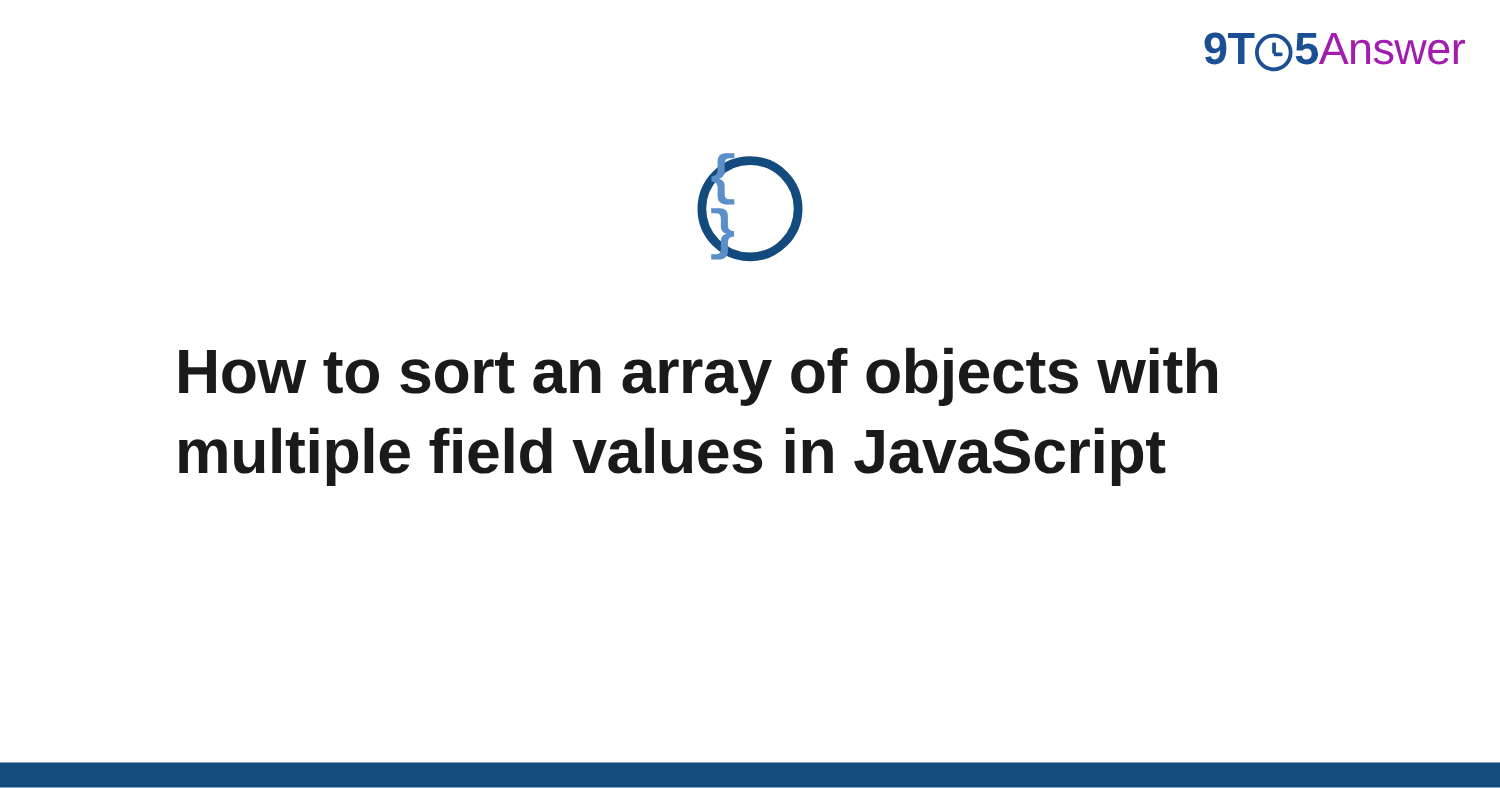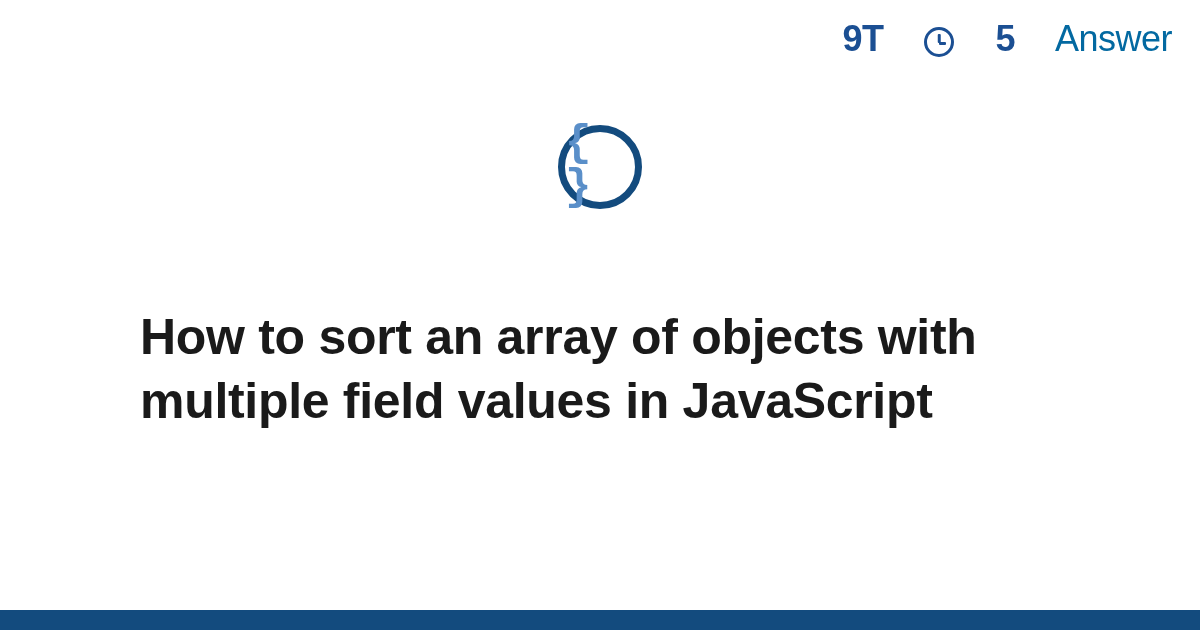--- a/index.html
+++ b/index.html
@@ -1,19 +1,18 @@
 <!DOCTYPE html>
 <html><head>
   <meta charset="utf-8">
   <style>
     * {
       margin: 0;
       padding: 0;
       box-sizing: border-box;
-      gap: 40px;
     }
     body {
       width: 1200px;
       height: 630px;
       background: #ffffff;
       font-family: Arial, Helvetica, sans-serif;
       position: relative;
       overflow: hidden;
     }
     .header {
@@ -61,21 +60,21 @@
       background: #1b4f93;
       top: 12px;
       left: 50%;
       border-radius: 1px;
     }
     .logo-5 {
       color: #1b4f93;
       font-weight: 600;
     }
     .logo-answer {
-      color: #0369a1;
+      color: #a21caf;
       font-weight: 500;
     }
     .content {
       position: absolute;
       top: 125px;
       left: 0;
       right: 0;
       display: flex;
       flex-direction: column;
       align-items: center;

